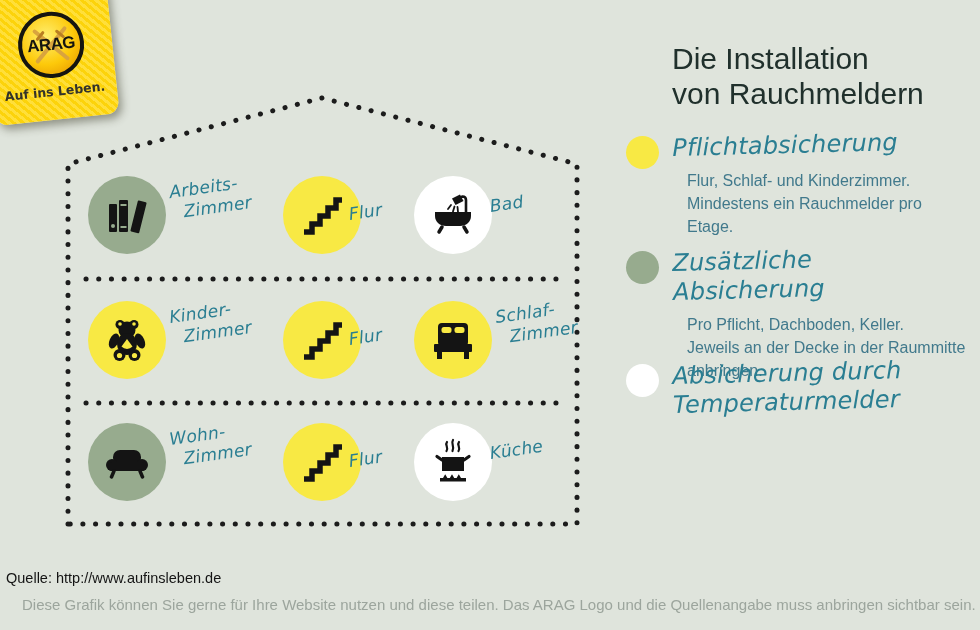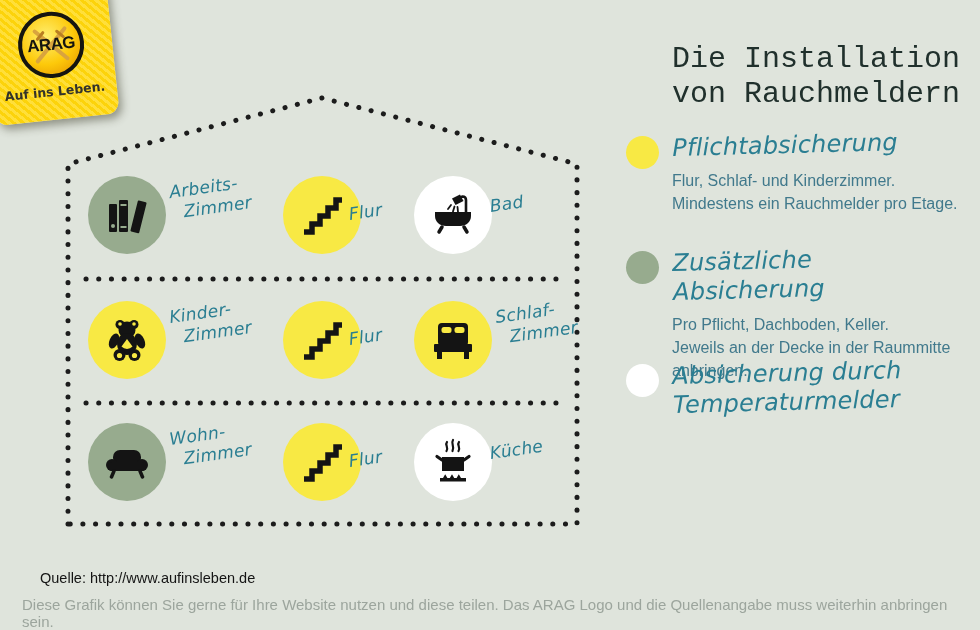--- a/index.html
+++ b/index.html
@@ -36,33 +36,33 @@
     transform:rotate(-8deg);transform-origin:left center;letter-spacing:.3px;}
   .r1c1{left:88px;top:176px;} .r1c2{left:283px;top:176px;} .r1c3{left:414px;top:176px;}
   .r2c1{left:88px;top:301px;} .r2c2{left:283px;top:301px;} .r2c3{left:414px;top:301px;}
   .r3c1{left:88px;top:423px;} .r3c2{left:283px;top:423px;} .r3c3{left:414px;top:423px;}
   .lbl-two{left:83px;top:6px;}
   .lbl-one{left:66px;top:28px;}
   .lbl-one-hi{left:76px;top:20px;}
 
   
   .title{position:absolute;left:672px;top:42px;width:300px;
-    font-family:Liberation Mono, monospace;font-size:30px;line-height:1.15;
+    font-family:Liberation Sans, sans-serif;font-size:30px;line-height:1.15;
     color:#20302c;white-space:pre-line;}
   .legend-section{position:absolute;left:626px;width:344px;}
   .ls1{top:134px;} .ls2{top:249px;} .ls3{top:362px;}
   .bullet{position:absolute;left:0;top:2px;width:33px;height:33px;border-radius:50%;}
   .legend-text{margin-left:46px;}
   .legend-heading{font-family:"DejaVu Sans",sans-serif;font-style:italic;font-size:24px;
     line-height:1.2;color:#2a7e92;white-space:pre-line;letter-spacing:.2px;
     transform:rotate(-1.5deg);transform-origin:left top;}
-  .legend-body{margin-top:6px;font-size:16px;line-height:1.45;color:#41798c;white-space:pre-line;}
-
-  
-  .footer-source{position:absolute;left:40px;top:570px;font-size:14.5px;color:#141414;}
+  .legend-body{margin-top:6px;font-size:16px;line-height:1.45;color:#41798c;white-space:pre-line;margin-left:15px;}
+
+  
+  .footer-source{position:absolute;left:6px;top:570px;font-size:14.5px;color:#141414;}
   .footer-note{position:absolute;left:22px;top:596px;font-size:15px;color:#9ca59d;}
 </style>
 </head>
 <body>
 
 <div id="stage">
 
   <svg class="house-svg" viewBox="0 0 650 560">
     <g fill="none" stroke="#1c1c1c" stroke-width="5" stroke-linecap="round" stroke-dasharray="0.1 12.6">
       <path d="M68 524 L68 164 L322 98 L577 164 L577 524 L68 524 Z"></path>
@@ -256,15 +256,15 @@
 
   <div class="legend-section ls3">
     <div class="bullet c-white"></div>
     <div class="legend-text">
       <div class="legend-heading">Absicherung durch
 Temperaturmelder</div>
     </div>
   </div>
 
   <div class="footer-source">Quelle: http://www.aufinsleben.de</div>
-  <div class="footer-note">Diese Grafik können Sie gerne für Ihre Website nutzen und diese teilen. Das ARAG Logo und die Quellenangabe muss weiterhin anbringen sein.</div>
+  <div class="footer-note">Diese Grafik können Sie gerne für Ihre Website nutzen und diese teilen. Das ARAG Logo und die Quellenangabe muss anbringen sichtbar sein.</div>
 
 </div>
 
 </body></html>

